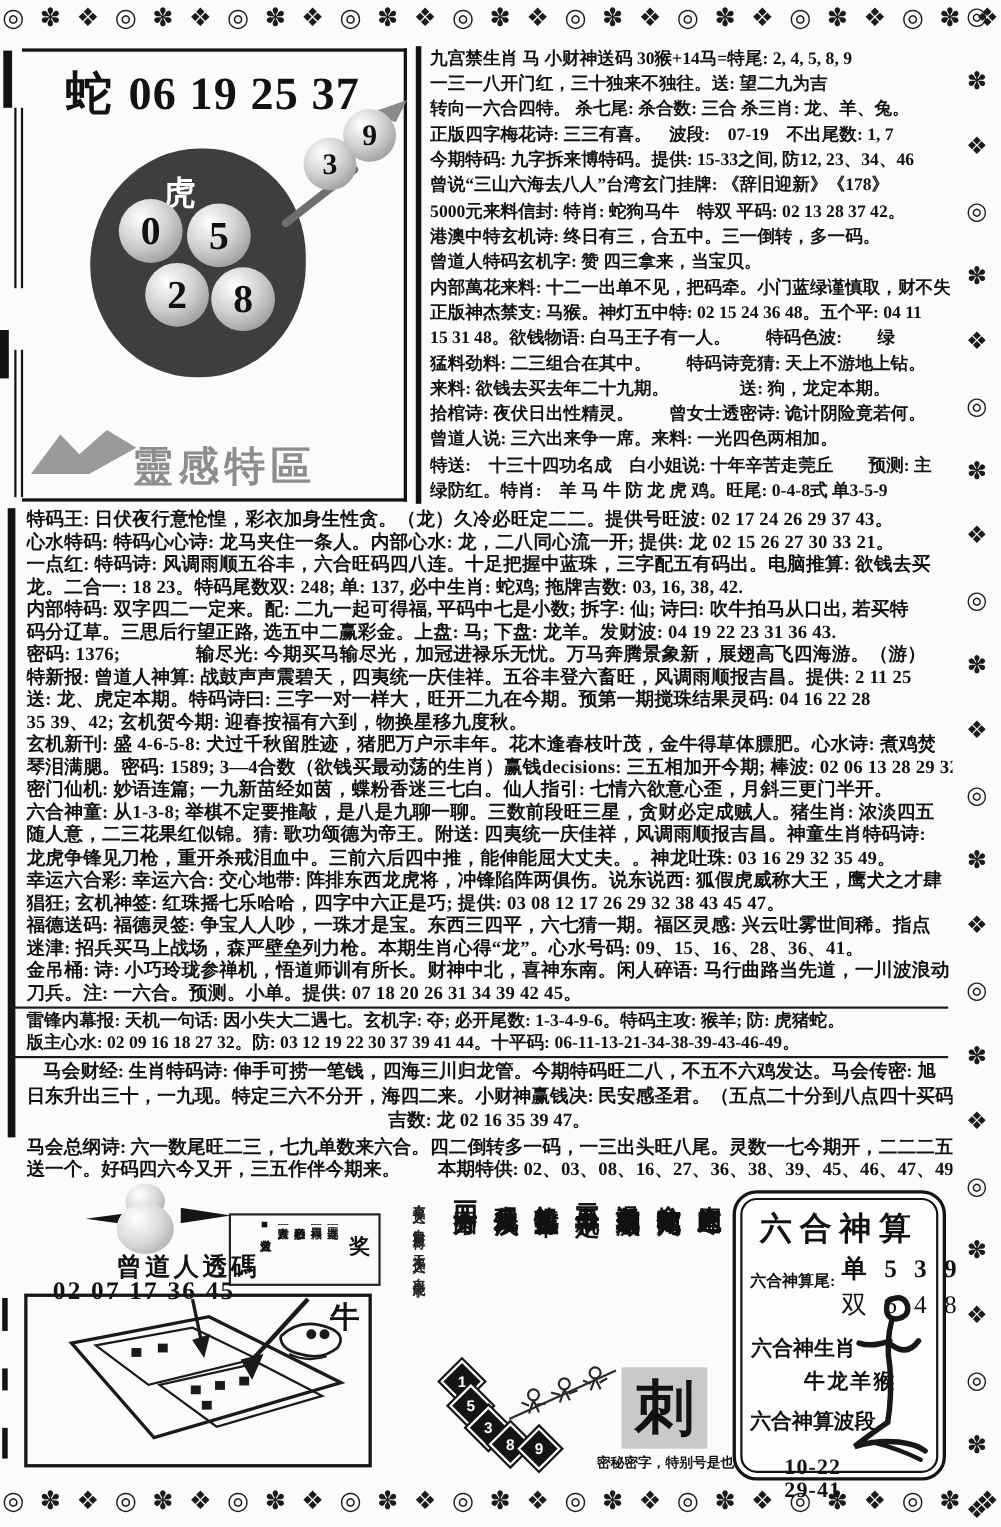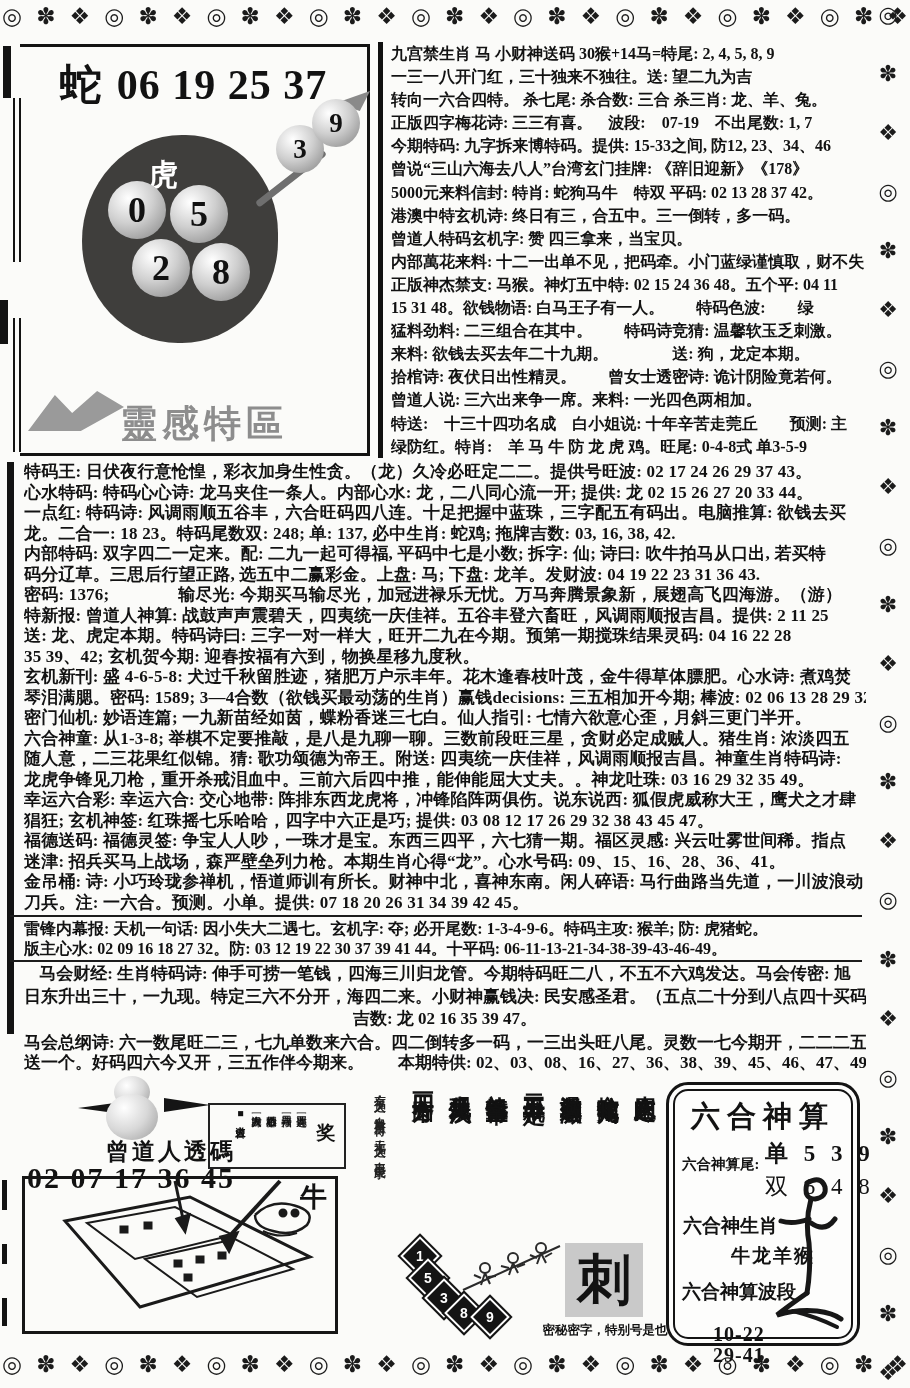--- a/index.html
+++ b/index.html
@@ -39,21 +39,21 @@
   .blkA div{font-size:17px;line-height:20.5px;letter-spacing:0.2px;}
   .blkB div{font-size:16px;line-height:20px;}
   .blkC div{font-size:17px;line-height:22.5px;}
   .blkD div{font-size:17px;line-height:20px;}
   .hrule{left:10px;width:852px;height:2px;background:#1c1c1c;}
   
   .gourd-wrap{left:78px;top:1076px;width:130px;height:62px;}
   .gourd-ball{border-radius:50%;background:radial-gradient(circle at 35% 30%,#fff,#d8d8d8 50%,#9a9a9a);}
   .ribbon{background:#151515;}
   .zname{left:26px;top:1136px;width:210px;text-align:right;font-size:23px;font-weight:700;letter-spacing:3px;}
-  .znums{left:26px;top:1161px;width:210px;text-align:center;font-size:30px;font-weight:700;letter-spacing:2px;}
+  .znums{left:26px;top:1161px;width:210px;text-align:center;font-size:23px;font-weight:700;letter-spacing:2px;}
   .award{left:208px;top:1103px;width:138px;height:66px;border:2px solid #222;box-sizing:border-box;
          display:flex;flex-direction:row-reverse;justify-content:flex-start;gap:4px;padding:3px 5px;}
   .award > div, .award [data-list] > div{writing-mode:vertical-rl;}
   .award .hdr{font-size:19px;font-weight:700;margin-left:2px;}
   .award [data-list]{display:contents;}
   .award .col{font-size:10.5px;line-height:11px;letter-spacing:0;}
   .award .sign{font-size:10.5px;font-weight:700;}
   .oxframe{left:22px;top:1176px;width:316px;height:158px;border:3px solid #161616;box-sizing:border-box;}
   .oxlabel{right:8px;top:0px;font-size:27px;font-weight:700;position:absolute;}
   
@@ -216,31 +216,31 @@
     <div>转向一六合四特。 杀七尾: 杀合数: 三合 杀三肖: 龙、羊、兔。</div>
     <div>正版四字梅花诗: 三三有喜。　波段:　07-19　不出尾数: 1, 7</div>
     <div>今期特码: 九字拆来博特码。提供: 15-33之间, 防12, 23、34、46</div>
     <div>曾说“三山六海去八人”台湾玄门挂牌: 《辞旧迎新》《178》</div>
     <div>5000元来料信封: 特肖: 蛇狗马牛　特双 平码: 02 13 28 37 42。</div>
     <div>港澳中特玄机诗: 终日有三，合五中。三一倒转，多一码。</div>
     <div>曾道人特码玄机字: 赞 四三拿来，当宝贝。</div>
     <div>内部萬花来料: 十二一出单不见，把码牵。小门蓝绿谨慎取，财不失。</div>
     <div>正版神杰禁支: 马猴。神灯五中特: 02 15 24 36 48。五个平: 04 11</div>
     <div>15 31 48。欲钱物语: 白马王子有一人。　　特码色波:　　绿</div>
-    <div>猛料劲料: 二三组合在其中。　　特码诗竞猜: 温馨软玉乏刺激。</div>
+    <div>猛料劲料: 二三组合在其中。　　特码诗竞猜: 天上不游地上钻。</div>
     <div>来料: 欲钱去买去年二十九期。　　　　送: 狗，龙定本期。</div>
     <div>拾棺诗: 夜伏日出性精灵。　　曾女士透密诗: 诡计阴险竟若何。</div>
     <div>曾道人说: 三六出来争一席。来料: 一光四色两相加。</div>
     <div>特送:　十三十四功名成　白小姐说: 十年辛苦走莞丘　　预测: 主</div>
     <div>绿防红。特肖:　羊 马 牛 防 龙 虎 鸡。旺尾: 0-4-8式 单3-5-9</div>
   </div>
 
 <div class="abs tblock blkA" style="top:462px;" data-list="main_block_a.lines">
     <div>特码王: 日伏夜行意怆惶，彩衣加身生性贪。（龙）久冷必旺定二二。提供号旺波: 02 17 24 26 29 37 43。</div>
-    <div>心水特码: 特码心心诗: 龙马夹住一条人。内部心水: 龙，二八同心流一开; 提供: 龙 02 15 26 27 20 33 44。</div>
+    <div>心水特码: 特码心心诗: 龙马夹住一条人。内部心水: 龙，二八同心流一开; 提供: 龙 02 15 26 27 30 33 21。</div>
     <div>一点红: 特码诗: 风调雨顺五谷丰，六合旺码四八连。十足把握中蓝珠，三字配五有码出。电脑推算: 欲钱去买</div>
     <div>龙。二合一: 18  23。特码尾数双: 248; 单: 137, 必中生肖: 蛇鸡; 拖牌吉数: 03, 16, 38, 42.</div>
     <div>内部特码: 双字四二一定来。配: 二九一起可得福, 平码中七是小数; 拆字: 仙; 诗曰: 吹牛拍马从口出, 若买特</div>
     <div>码分辽草。三思后行望正路, 选五中二赢彩金。上盘: 马; 下盘: 龙羊。发财波: 04 19 22 23 31 36 43.</div>
     <div>密码: 1376;　　　　输尽光: 今期买马输尽光，加冠进禄乐无忧。万马奔腾景象新，展翅高飞四海游。（游）</div>
     <div>特新报: 曾道人神算: 战鼓声声震碧天，四夷统一庆佳祥。五谷丰登六畜旺，风调雨顺报吉昌。提供: 2 11 25</div>
     <div>送: 龙、虎定本期。特码诗曰: 三字一对一样大，旺开二九在今期。预第一期搅珠结果灵码: 04 16 22 28</div>
     <div>35  39、42; 玄机贺今期: 迎春按福有六到，物换星移九度秋。</div>
     <div>玄机新刊: 盛 4-6-5-8: 犬过千秋留胜迹，猪肥万户示丰年。花木逢春枝叶茂，金牛得草体膘肥。心水诗: 煮鸡焚</div>
     <div>琴泪满腮。密码: 1589; 3—4合数（欲钱买最动荡的生肖）赢钱decisions: 三五相加开今期; 棒波: 02 06 13 28 29 32。</div>

